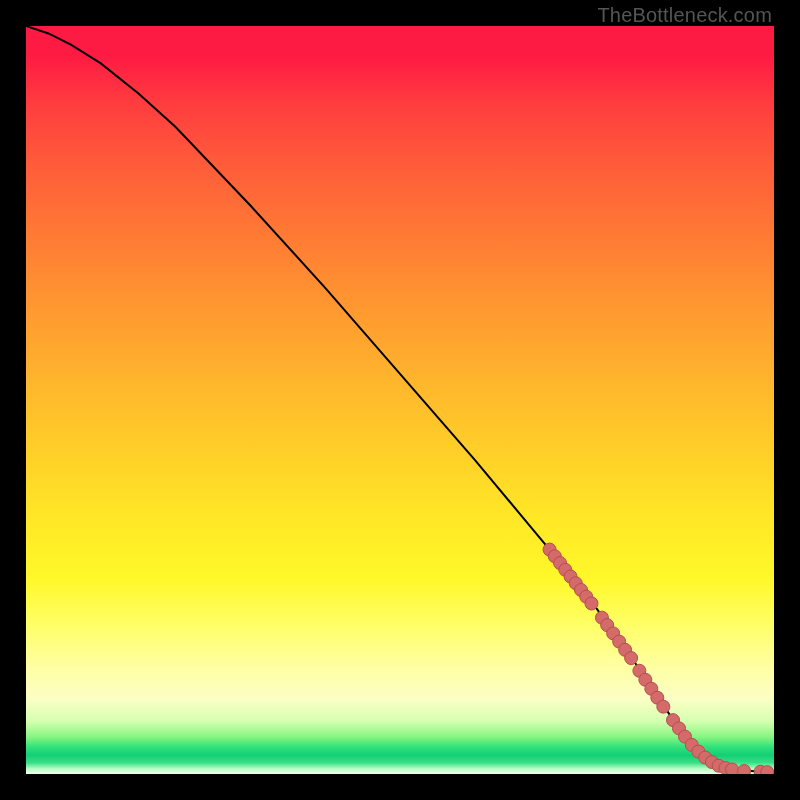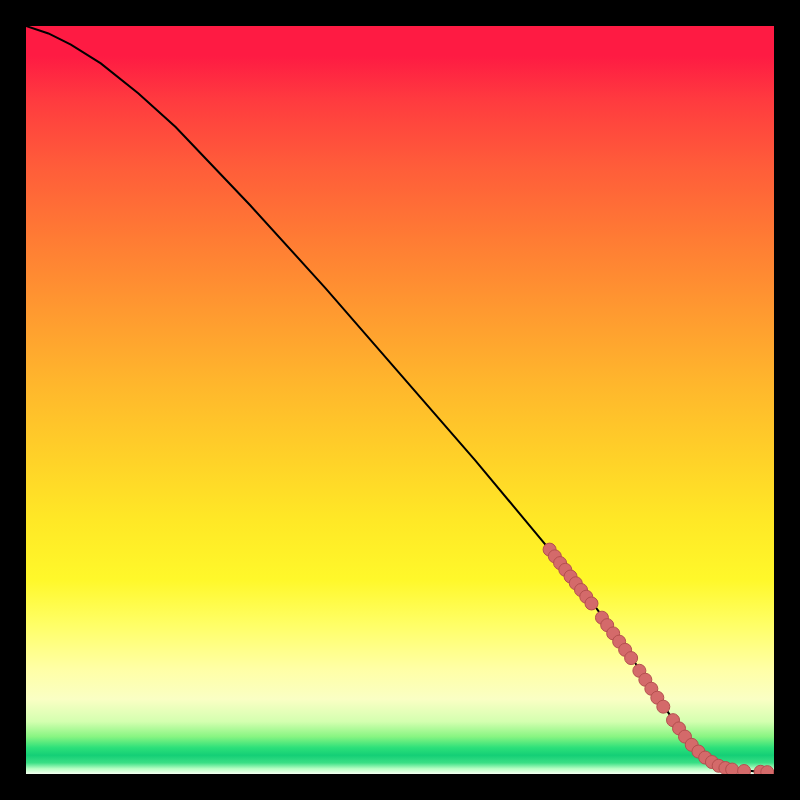--- a/index.html
+++ b/index.html
@@ -76,20 +76,21 @@
     fill: #d46a6a;
     stroke: #b44f4f;
     stroke-width: 1;
   }
 </style>
 </head>
 <body>
 
 <div class="stage">
 
+  <div class="watermark">TheBottleneck.com</div>
 
   <div class="plot">
     <div class="gradient"></div>
 
     <svg class="svg-layer" viewBox="0 0 748 748" preserveAspectRatio="none">
       <path id="curve-path" class="curve" d="M0.00 0.00 L22.44 7.48 L44.88 18.70 L74.80 37.40 L112.20 67.32 L149.60 100.98 L224.40 179.52 L299.20 261.80 L374.00 347.82 L448.80 433.84 L523.60 523.60 L568.48 579.70 L598.40 620.84 L613.36 643.28 L628.32 665.72 L643.28 688.16 L658.24 706.86 L673.20 721.82 L688.16 733.04 L703.12 740.52 L718.08 744.26 L733.04 745.76 L748.00 746.50"></path>
       <g id="marker-group">
           <circle cx="523.60" cy="523.60" r="6.5" class="marker"></circle>
           <circle cx="528.84" cy="530.33" r="6.5" class="marker"></circle>
           <circle cx="534.07" cy="537.06" r="6.5" class="marker"></circle>

